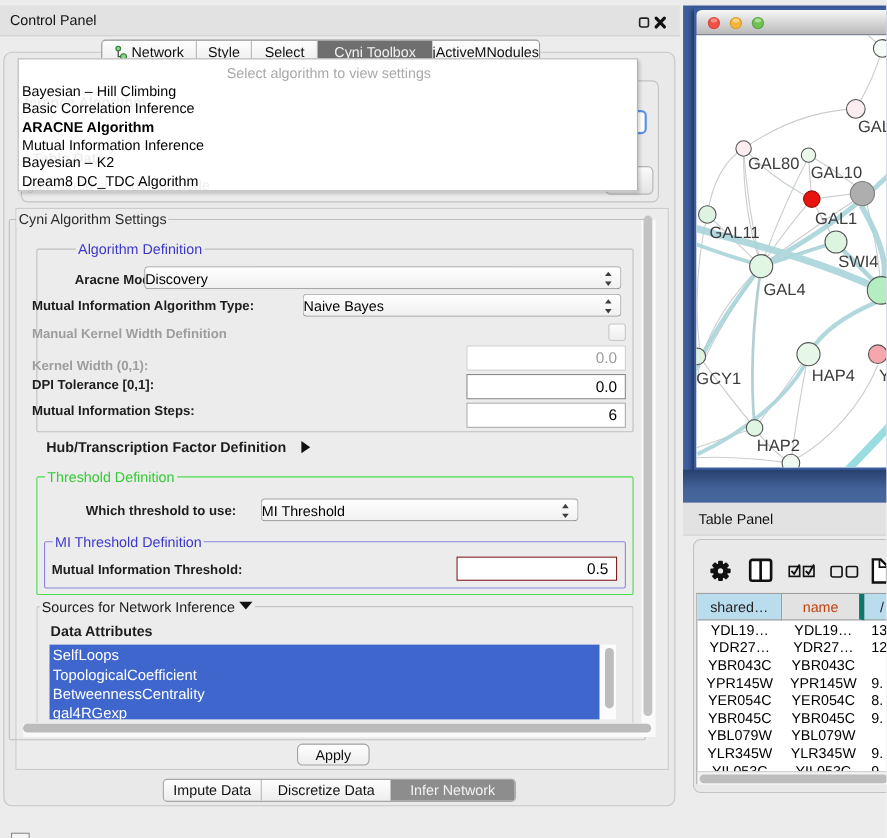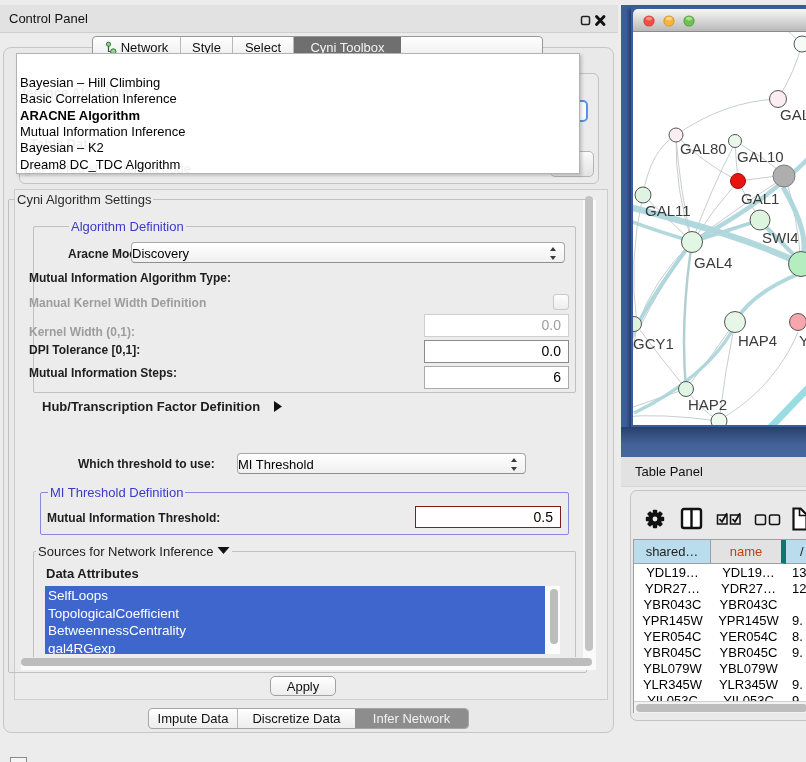--- a/index.html
+++ b/index.html
@@ -31,30 +31,31 @@
 
   <svg class="abs" style="left:576px;top:12px;" width="34" height="16" viewBox="0 0 34 16">
     <rect x="5.5" y="4.5" width="8" height="8" rx="1.5" fill="none" stroke="#222" stroke-width="1.5"></rect>
     <path d="M 20.5 4.5 L 28 12.5 M 28 4.5 L 20.5 12.5" stroke="#111" stroke-width="2.9" stroke-linecap="round"></path>
   </svg>
 
   <div class="abs" style="left:3px;top:47px;width:611px;height:686px;background:#e9e9e9;border:1px solid #c6c6c6;border-radius:8px;box-sizing:border-box;"></div>
 
   <div class="abs" style="left:14px;top:189px;width:594px;height:511px;background:#ececec;border:1px solid #cccccc;box-sizing:border-box;"></div>
 
-  <div class="abs" style="left:92px;top:36px;width:451px;height:23px;background:linear-gradient(#fefefe,#ededed);border:1px solid #979797;border-radius:4px;box-sizing:border-box;overflow:hidden;display:flex;">
+  <div class="abs" style="left:92px;top:36px;width:399px;height:23px;background:linear-gradient(#fefefe,#ededed);border:1px solid #979797;border-radius:4px;box-sizing:border-box;overflow:hidden;display:flex;">
     <div style="width:87px;border-right:1px solid #b9b9b9;display:flex;align-items:center;justify-content:center;font-size:13px;color:#111;">
       <svg width="12" height="14" viewBox="0 0 12 14" style="margin-right:4px;">
         <path d="M 3.5 4 L 3.5 10.5 L 8 10.5" fill="none" stroke="#4a4a4a" stroke-width="1.2"></path>
         <circle cx="3.5" cy="3.2" r="2.1" fill="#8fd08f" stroke="#2e7d32" stroke-width="1"></circle>
         <circle cx="8.3" cy="10.5" r="2.7" fill="#8fd08f" stroke="#2e7d32" stroke-width="1"></circle>
       </svg>Network</div>
     <div style="width:51px;border-right:1px solid #b9b9b9;display:flex;align-items:center;justify-content:center;font-size:13px;color:#111;">Style</div>
     <div style="width:60px;border-right:1px solid #b9b9b9;display:flex;align-items:center;justify-content:center;font-size:13px;color:#111;">Select</div>
     <div style="width:107px;background:#6f6f6f;display:flex;align-items:center;justify-content:center;font-size:13px;color:#f3f3f3;">Cyni Toolbox</div>
+    <div style="flex:1;display:flex;align-items:center;justify-content:center;font-size:13px;color:#111;">jActiveMNodules</div>
   </div>
 
   <div class="abs" style="left:19px;top:73px;width:580px;height:111px;border:1px solid #c2c2c2;border-radius:6px;background:#ebebeb;box-sizing:border-box;"></div>
   <div class="abs" style="left:566px;top:100px;width:22px;height:22px;border:2.5px solid #5b93e0;border-radius:5px;background:#fff;box-sizing:border-box;"></div>
   <div class="abs" style="left:550px;top:151px;width:44px;height:26px;border:1px solid #b5b5b5;border-radius:5px;background:linear-gradient(#fafafa,#e3e3e3);box-sizing:border-box;"></div>
 
   <div class="titled" style="left:8px;top:199px;width:577px;height:472px;">
     <span style="color:#2b2b2b;left:6px;background:#ececec;">Cyni Algorithm Settings</span>
   </div>
 
@@ -63,34 +64,38 @@
 
   <div class="abs" style="left:21px;top:658px;width:575px;height:12px;background:#fafafa;"></div>
   <div class="abs" style="left:21px;top:658px;width:571px;height:8px;background:#bcbcbc;border-radius:4px;"></div>
 
   <div class="titled" style="left:33px;top:226px;width:541px;height:165px;">
     <span style="color:#3c38c8;margin-left:28px;">Algorithm Definition</span>
   </div>
   <div class="lbl abs" style="left:29px;top:247px;margin-left:39px;">Aracne Mode:</div>
   <div class="combo" style="left:131px;top:242px;width:434px;">Discovery<span class="stp"></span></div>
   <div class="lbl abs" style="left:29px;top:271px;">Mutual Information Algorithm Type:</div>
+  <div class="combo" style="left:275px;top:267px;width:290px;">Naive Bayes<span class="stp"></span></div>
   <div class="lbl dis abs" style="left:29px;top:296px;">Manual Kernel Width Definition</div>
   <div class="abs" style="left:553px;top:294px;width:14px;height:14px;border:1px solid #c9c9c9;border-radius:3px;background:linear-gradient(#fdfdfd,#ededed);"></div>
   <div class="lbl dis abs" style="left:29px;top:325px;">Kernel Width (0,1):</div>
   <div class="field" style="left:424px;top:314px;width:145px;height:23px;border:1px solid #cfcfcf;color:#9d9d9d;line-height:21px;">0.0</div>
   <div class="lbl abs" style="left:29px;top:343px;">DPI Tolerance [0,1]:</div>
   <div class="field" style="left:424px;top:340px;width:145px;height:23px;border:1px solid #8b8b8b;line-height:21px;">0.0</div>
   <div class="lbl abs" style="left:29px;top:366px;">Mutual Information Steps:</div>
   <div class="field" style="left:424px;top:366px;width:145px;height:23px;border:1px solid #ababab;line-height:21px;">6</div>
 
   <div class="abs" style="left:42px;top:399px;font-size:13px;font-weight:bold;color:#1d1d1d;">Hub/Transcription Factor Definition</div>
   <svg class="abs" style="left:272px;top:400px;" width="12" height="13" viewBox="0 0 12 13">
     <path d="M 2 1 L 10 6.5 L 2 12 Z" fill="#111"></path>
   </svg>
 
+  <div class="titled" style="left:33px;top:433px;width:541px;height:106px;border-color:#4ddd4d;">
+    <span style="color:#33cc33;background:#ececec;">Threshold Definition</span>
+  </div>
   <div class="lbl abs" style="left:78px;top:457px;">Which threshold to use:</div>
   <div class="combo" style="left:237px;top:453px;width:289px;">MI Threshold<span class="stp"></span></div>
 
   <div class="titled" style="left:40px;top:492px;width:527px;height:41px;border-color:#8888dd;">
     <span style="color:#3c38c8;background:#ececec;">MI Threshold Definition</span>
   </div>
   <div class="lbl abs" style="left:47px;top:511px;">Mutual Information Threshold:</div>
   <div class="field" style="left:415px;top:506px;width:146px;height:22px;border:1px solid #7f1d1d;line-height:20px;">0.5</div>
 
   <div class="titled" style="left:33px;top:551px;width:541px;height:105px;border-bottom:none;border-radius:2px 2px 0 0;">
@@ -113,20 +118,21 @@
     <div style="flex:1;background:#8d8d8d;display:flex;align-items:center;justify-content:center;font-size:13px;color:#f2f2f2;">Infer Network</div>
   </div>
 
   <div class="abs" style="left:10px;top:757px;width:15px;height:10px;background:#f5f5f5;border:1px solid #8a8a8a;"></div>
 
   <div class="abs" style="left:16px;top:53px;width:564px;height:121px;background:#fff;border:1px solid #b3b3b3;box-sizing:border-box;box-shadow:2px 2px 3px rgba(0,0,0,0.18);">
 
     <div class="abs" style="left:5px;top:31px;font-size:13px;font-weight:bold;color:rgba(0,0,0,0.07);">ference Algorithm</div>
     <div class="abs" style="left:13px;top:82px;font-size:13px;font-weight:bold;color:rgba(0,0,0,0.07);">Table Data</div>
     <div class="abs" style="left:7px;top:107px;font-size:13px;color:rgba(0,0,0,0.07);">galFiltered sl&nbsp;&nbsp;&nbsp;&nbsp;&nbsp;&nbsp;default node</div>
+    <div class="abs" style="left:0;top:5px;width:564px;text-align:center;font-size:13px;color:#a9a9a9;">Select algorithm to view settings</div>
     <div class="abs" style="left:3px;top:21px;font-size:13px;color:#000;line-height:16.35px;white-space:nowrap;">
       Bayesian – Hill Climbing<br>
       Basic Correlation Inference<br>
       <b>ARACNE Algorithm</b><br>
       Mutual Information Inference<br>
       Bayesian – K2<br>
       Dream8 DC_TDC Algorithm
     </div>
   </div>
 

